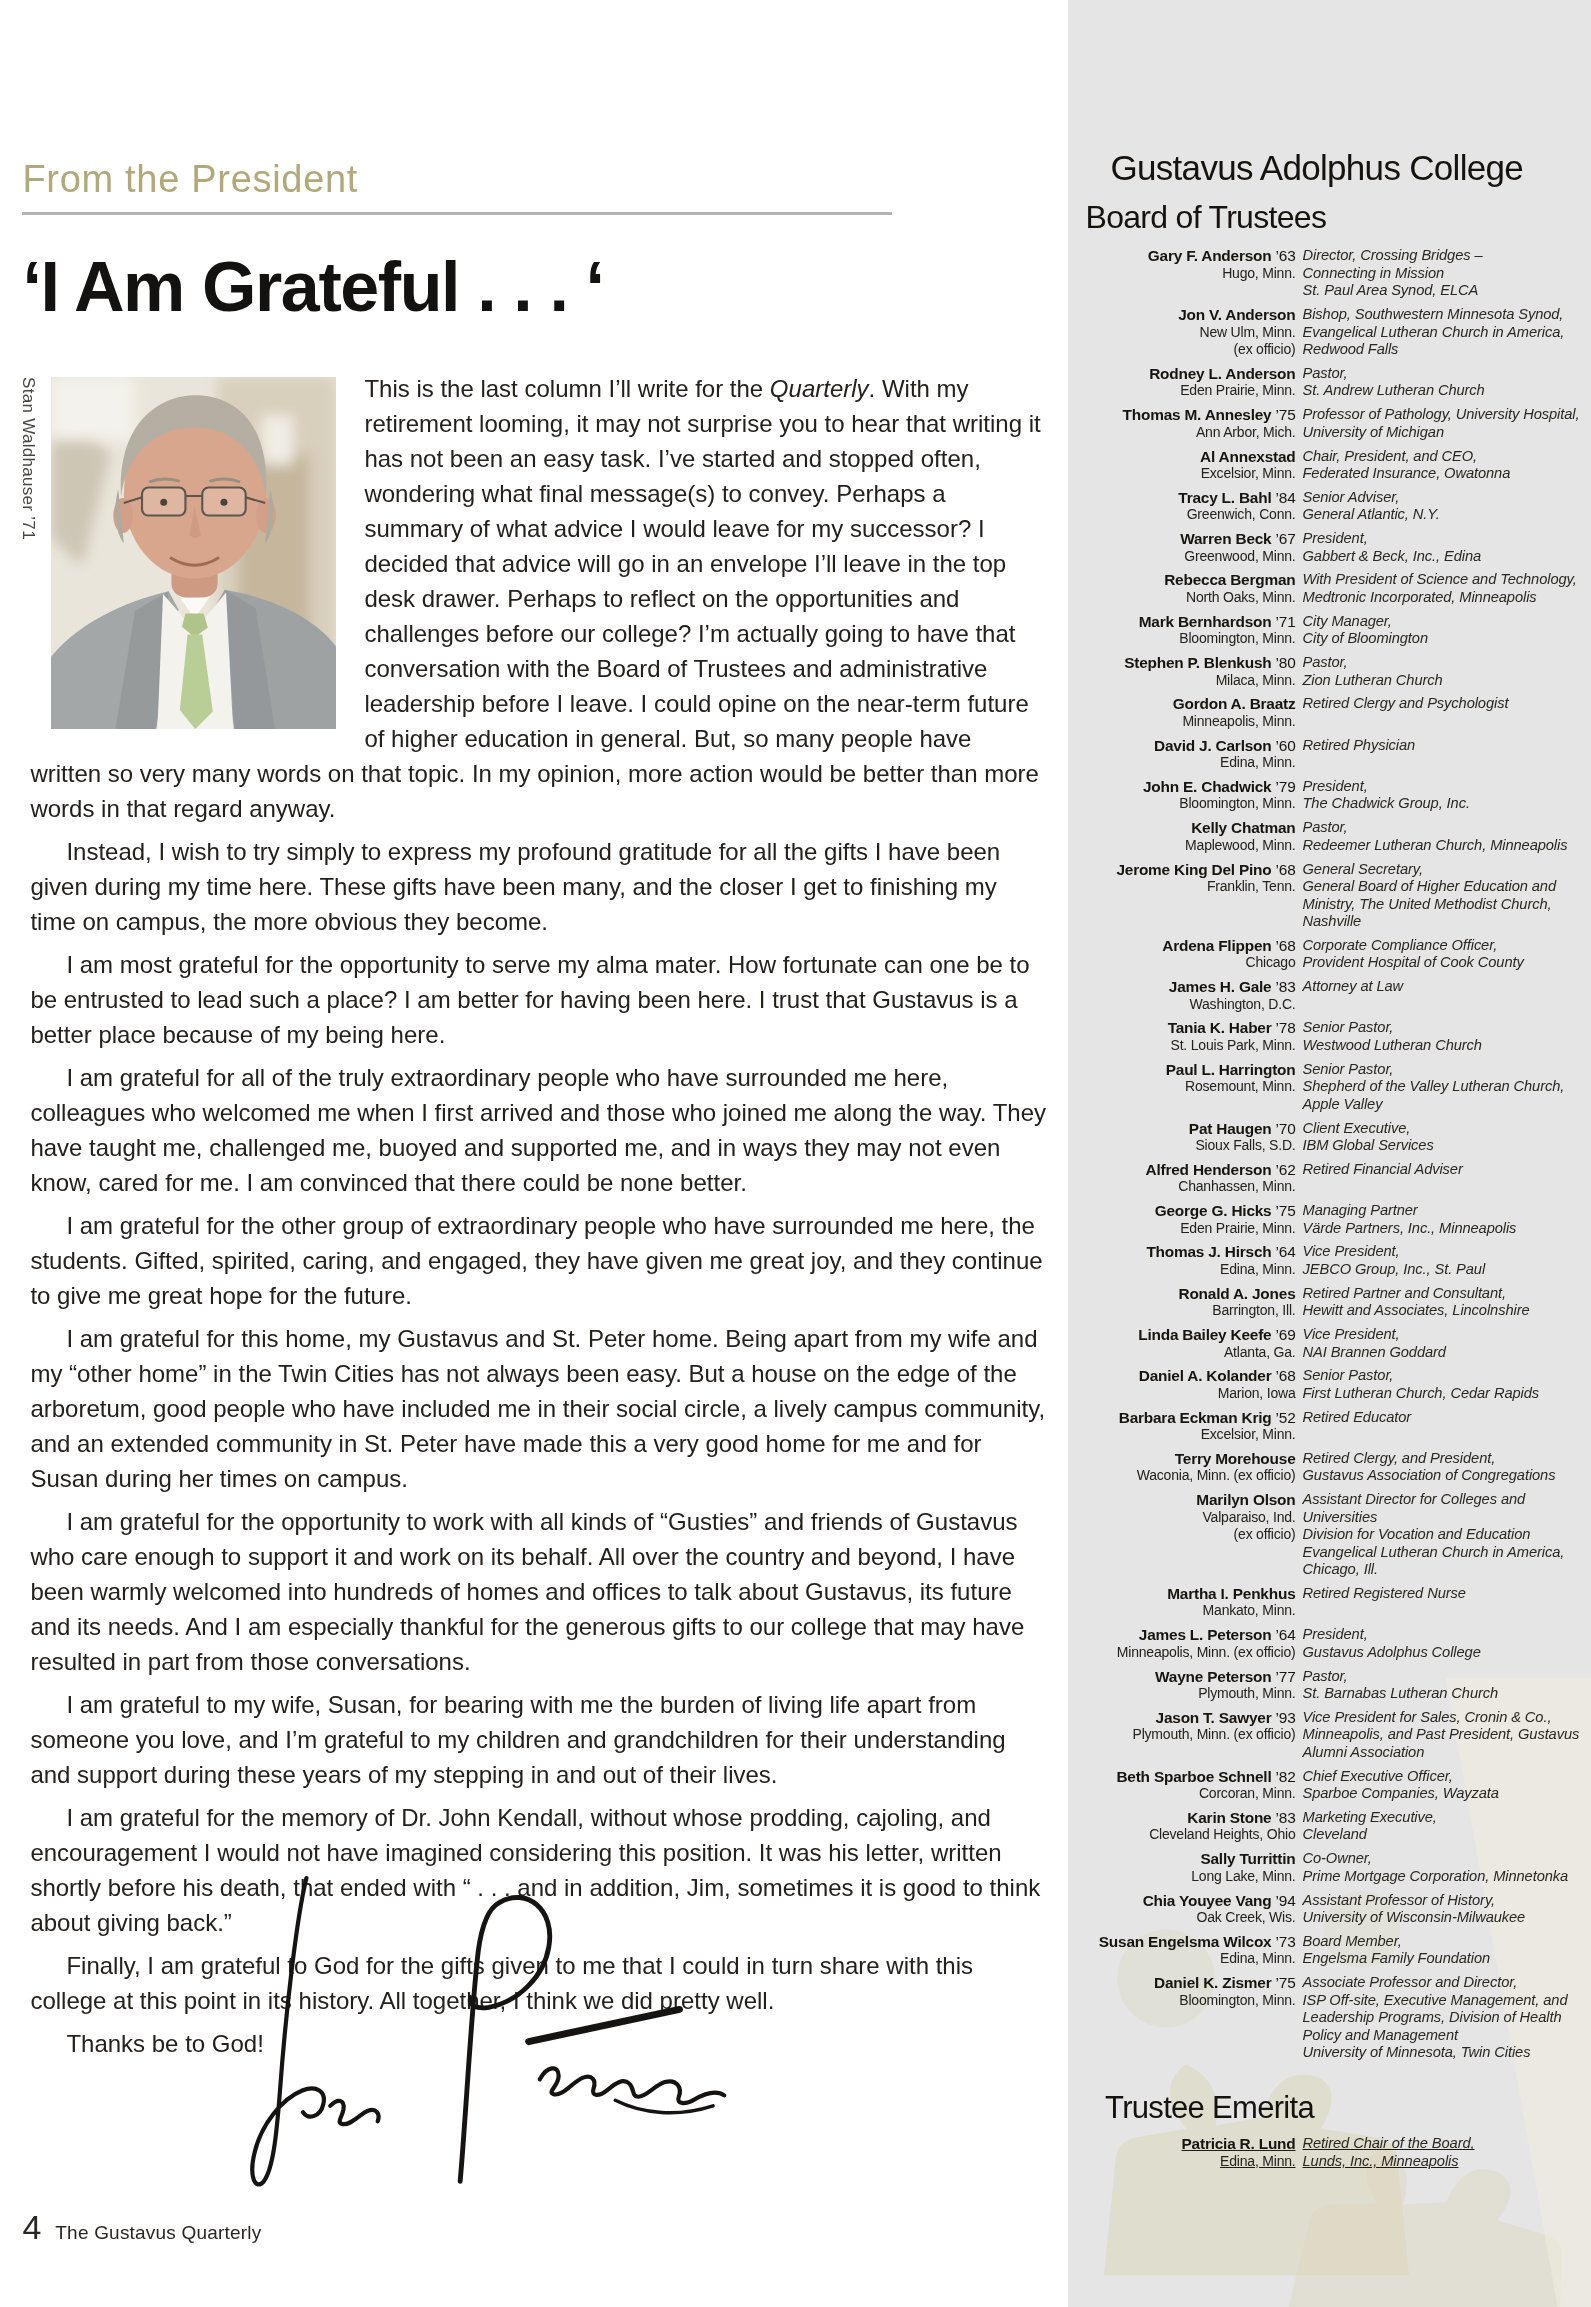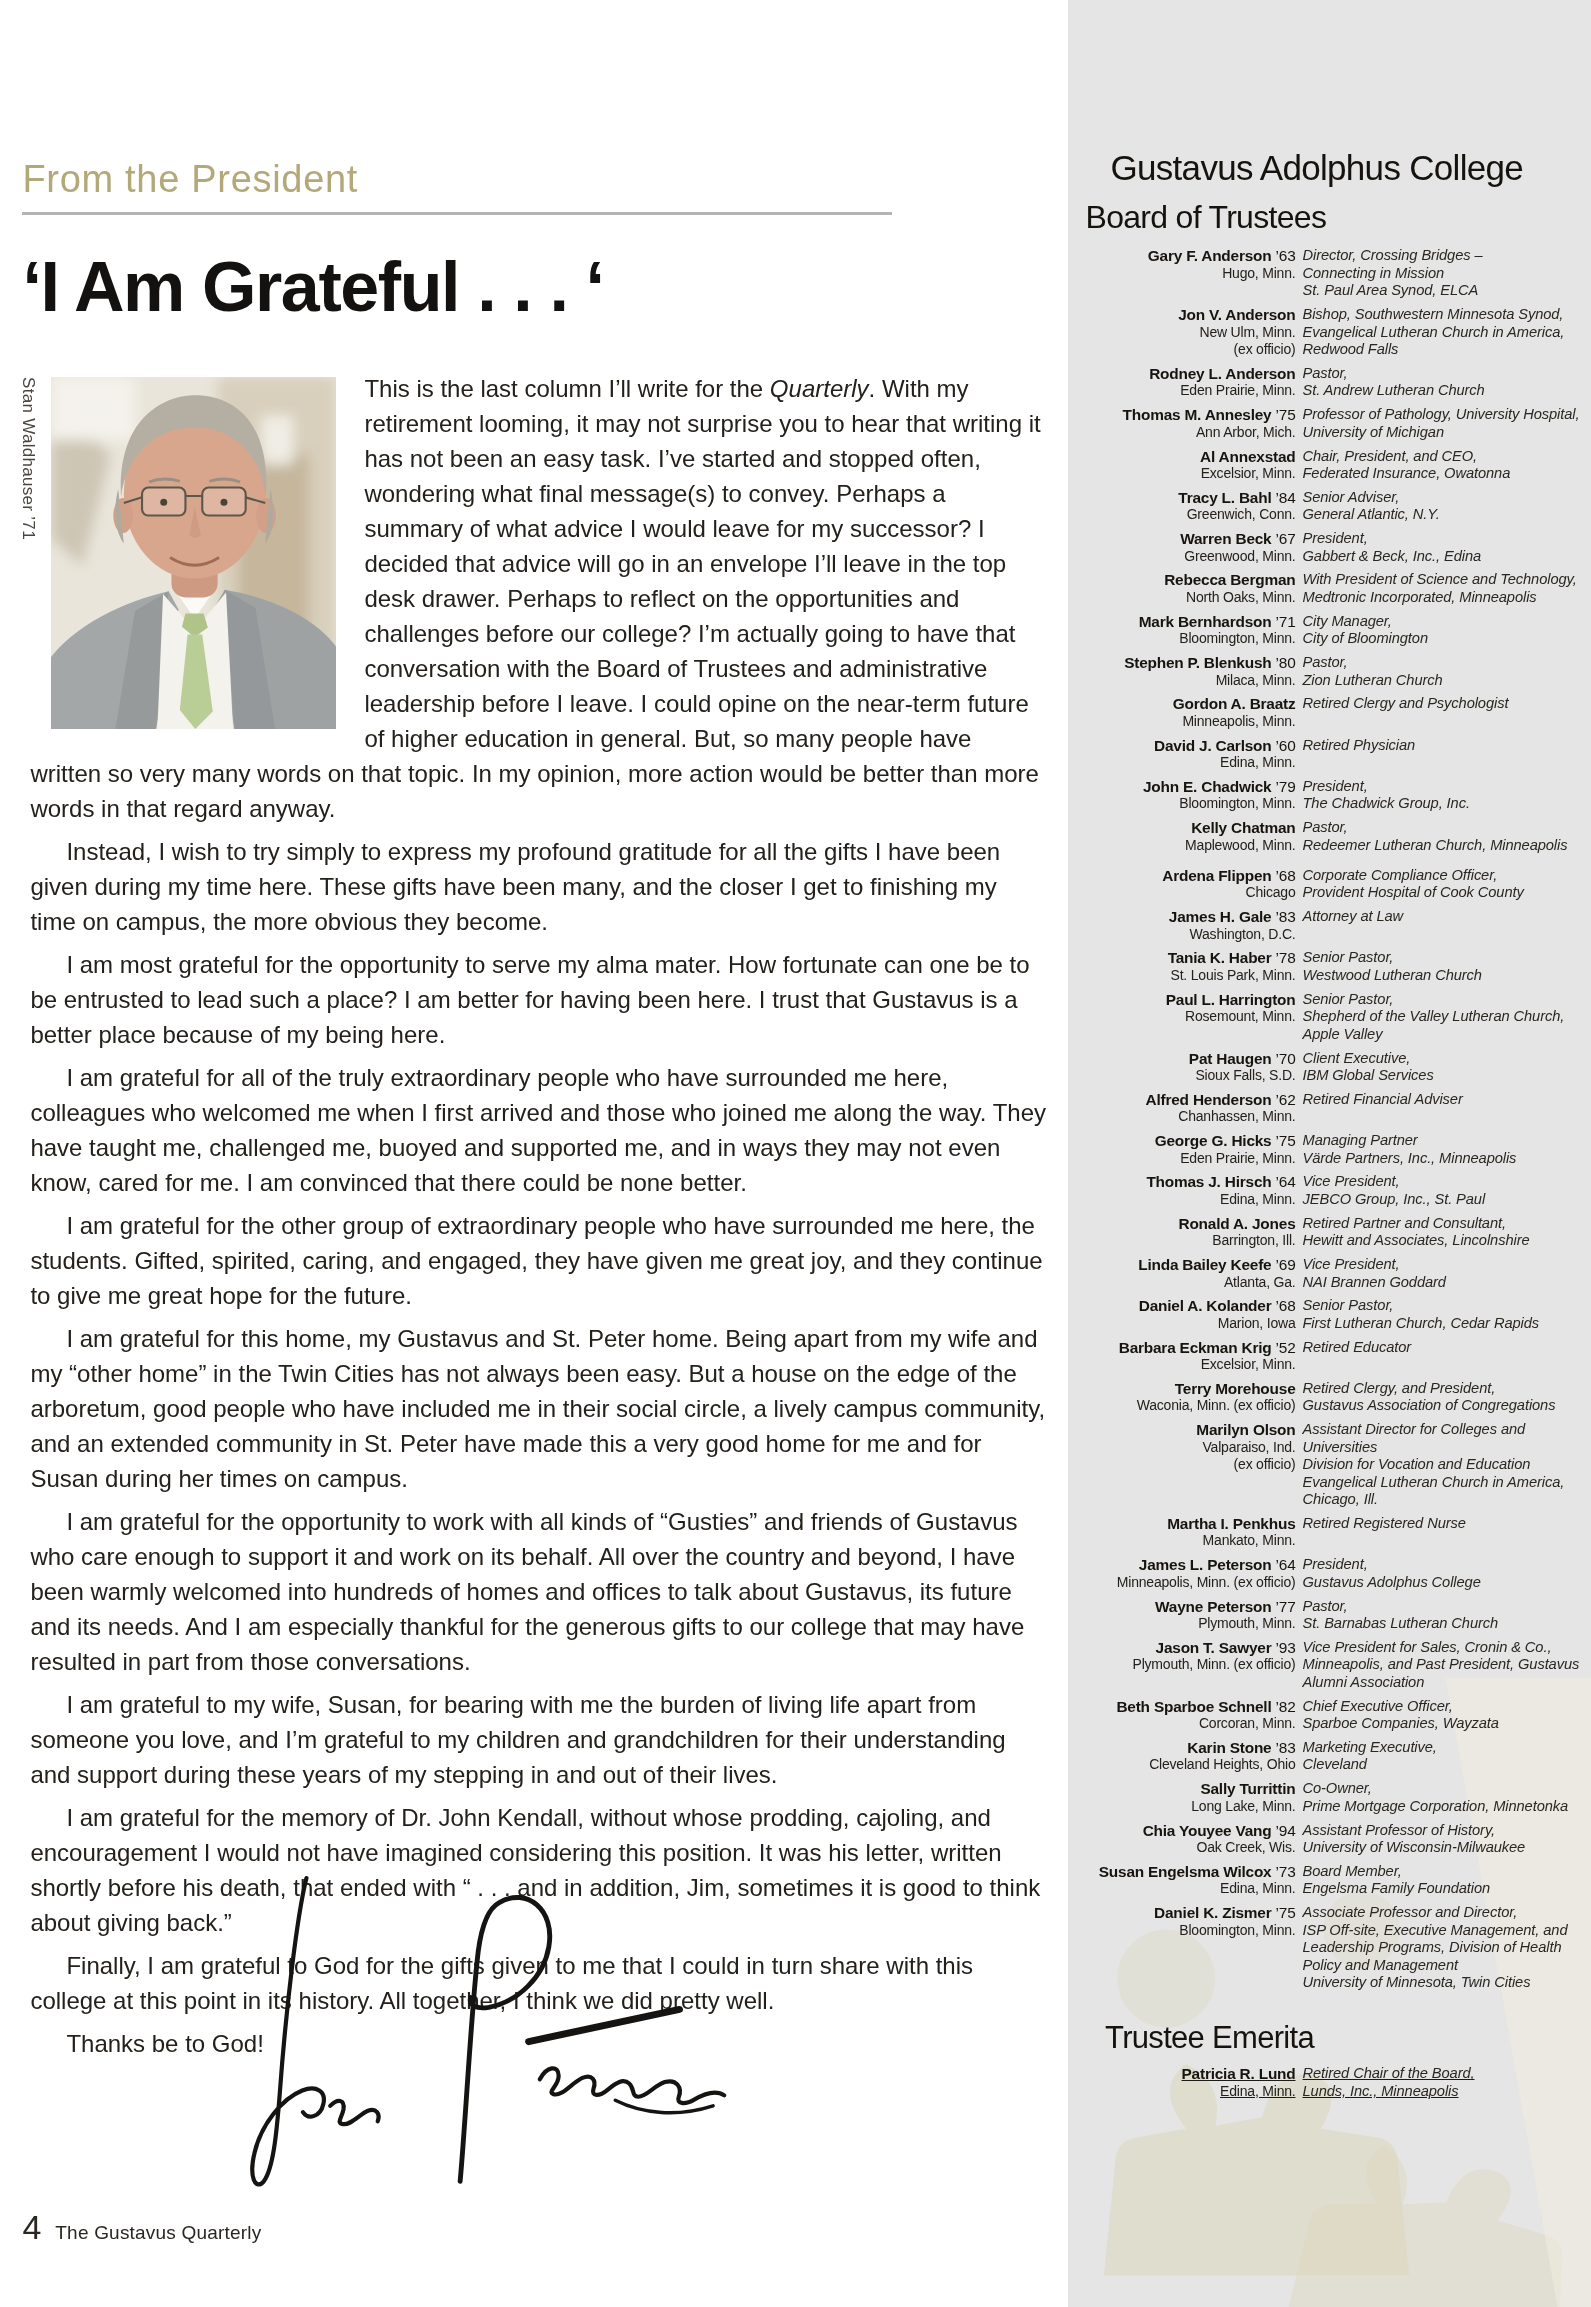--- a/index.html
+++ b/index.html
@@ -309,20 +309,30 @@
           <div class="t-left">
             <div class="t-name"><span>Kelly Chatman</span></div>
             <div class="t-loc">Maplewood, Minn.</div>
           </div>
           <div class="t-right">
             <div class="t-title-line">Pastor,</div>
             <div class="t-title-line">Redeemer Lutheran Church, Minneapolis</div>
           </div>
         </div>
         <div class="trustee">
+          <div class="t-left">
+            <div class="t-name"><span>Jerome King Del Pino</span><span class="yr"> ’68</span></div>
+            <div class="t-loc">Franklin, Tenn.</div>
+          </div>
+          <div class="t-right">
+            <div class="t-title-line">General Secretary,</div>
+            <div class="t-title-line">General Board of Higher Education and</div>
+            <div class="t-title-line">Ministry, The United Methodist Church,</div>
+            <div class="t-title-line">Nashville</div>
+          </div>
         </div>
         <div class="trustee">
           <div class="t-left">
             <div class="t-name"><span>Ardena Flippen</span><span class="yr"> ’68</span></div>
             <div class="t-loc">Chicago</div>
           </div>
           <div class="t-right">
             <div class="t-title-line">Corporate Compliance Officer,</div>
             <div class="t-title-line">Provident Hospital of Cook County</div>
           </div>

